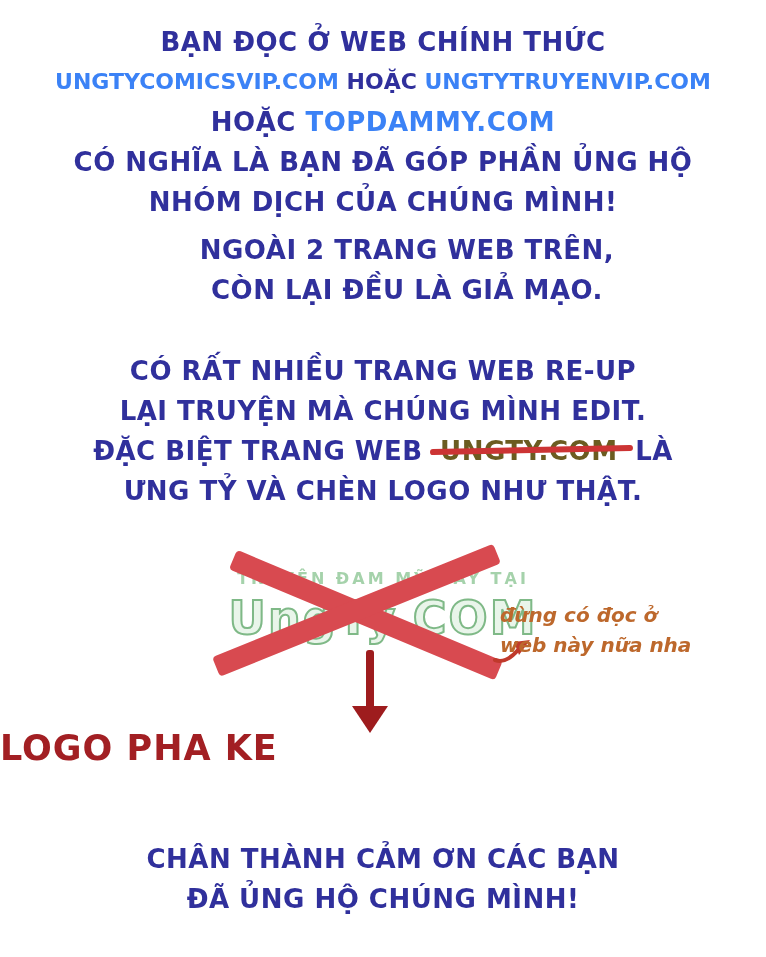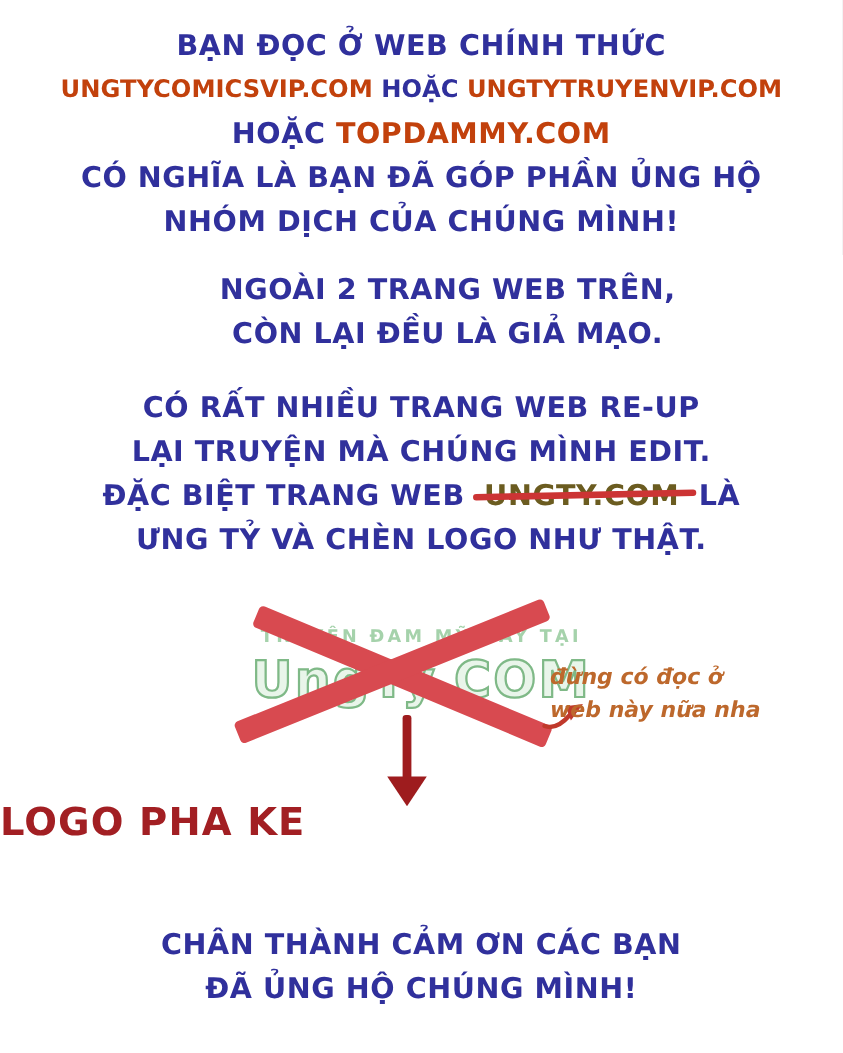--- a/index.html
+++ b/index.html
@@ -5,24 +5,24 @@
   html,body { margin:0; padding:0; background:#e8e8e8; }
   .page {
     position:relative; width:766px; height:957px; margin:0 auto;
     background:#ffffff; overflow:hidden;
     font-family:"DejaVu Sans", sans-serif; font-weight:bold;
   }
   .section { position:absolute; left:0; right:0; text-align:center; }
   .line { height:40px; line-height:40px; white-space:nowrap; font-size:26px; letter-spacing:0.5px; }
   .line.small { font-size:22px; letter-spacing:0; }
   .blue { color:#30309c; }
-  .red  { color:#c2410c; }
+  .red  { color:#3b82f6; }
 
   #header-section  { top:22px; }
-  #notice-section  { top:244px;padding-left:48px; }
+  #notice-section  { top:230px;padding-left:48px; }
   #warning-section { top:351px; }
   #footer-section  { top:839px; }
 
   
   .struck-wrap { position:relative; display:inline-block; color:#6b5c20; margin:0 8px; }
   .strike-bar {
     position:absolute; left:-10px; right:-16px; top:16px; height:6px;
     background:#cc3434; border-radius:3px; transform:rotate(-1.2deg);
   }
 

